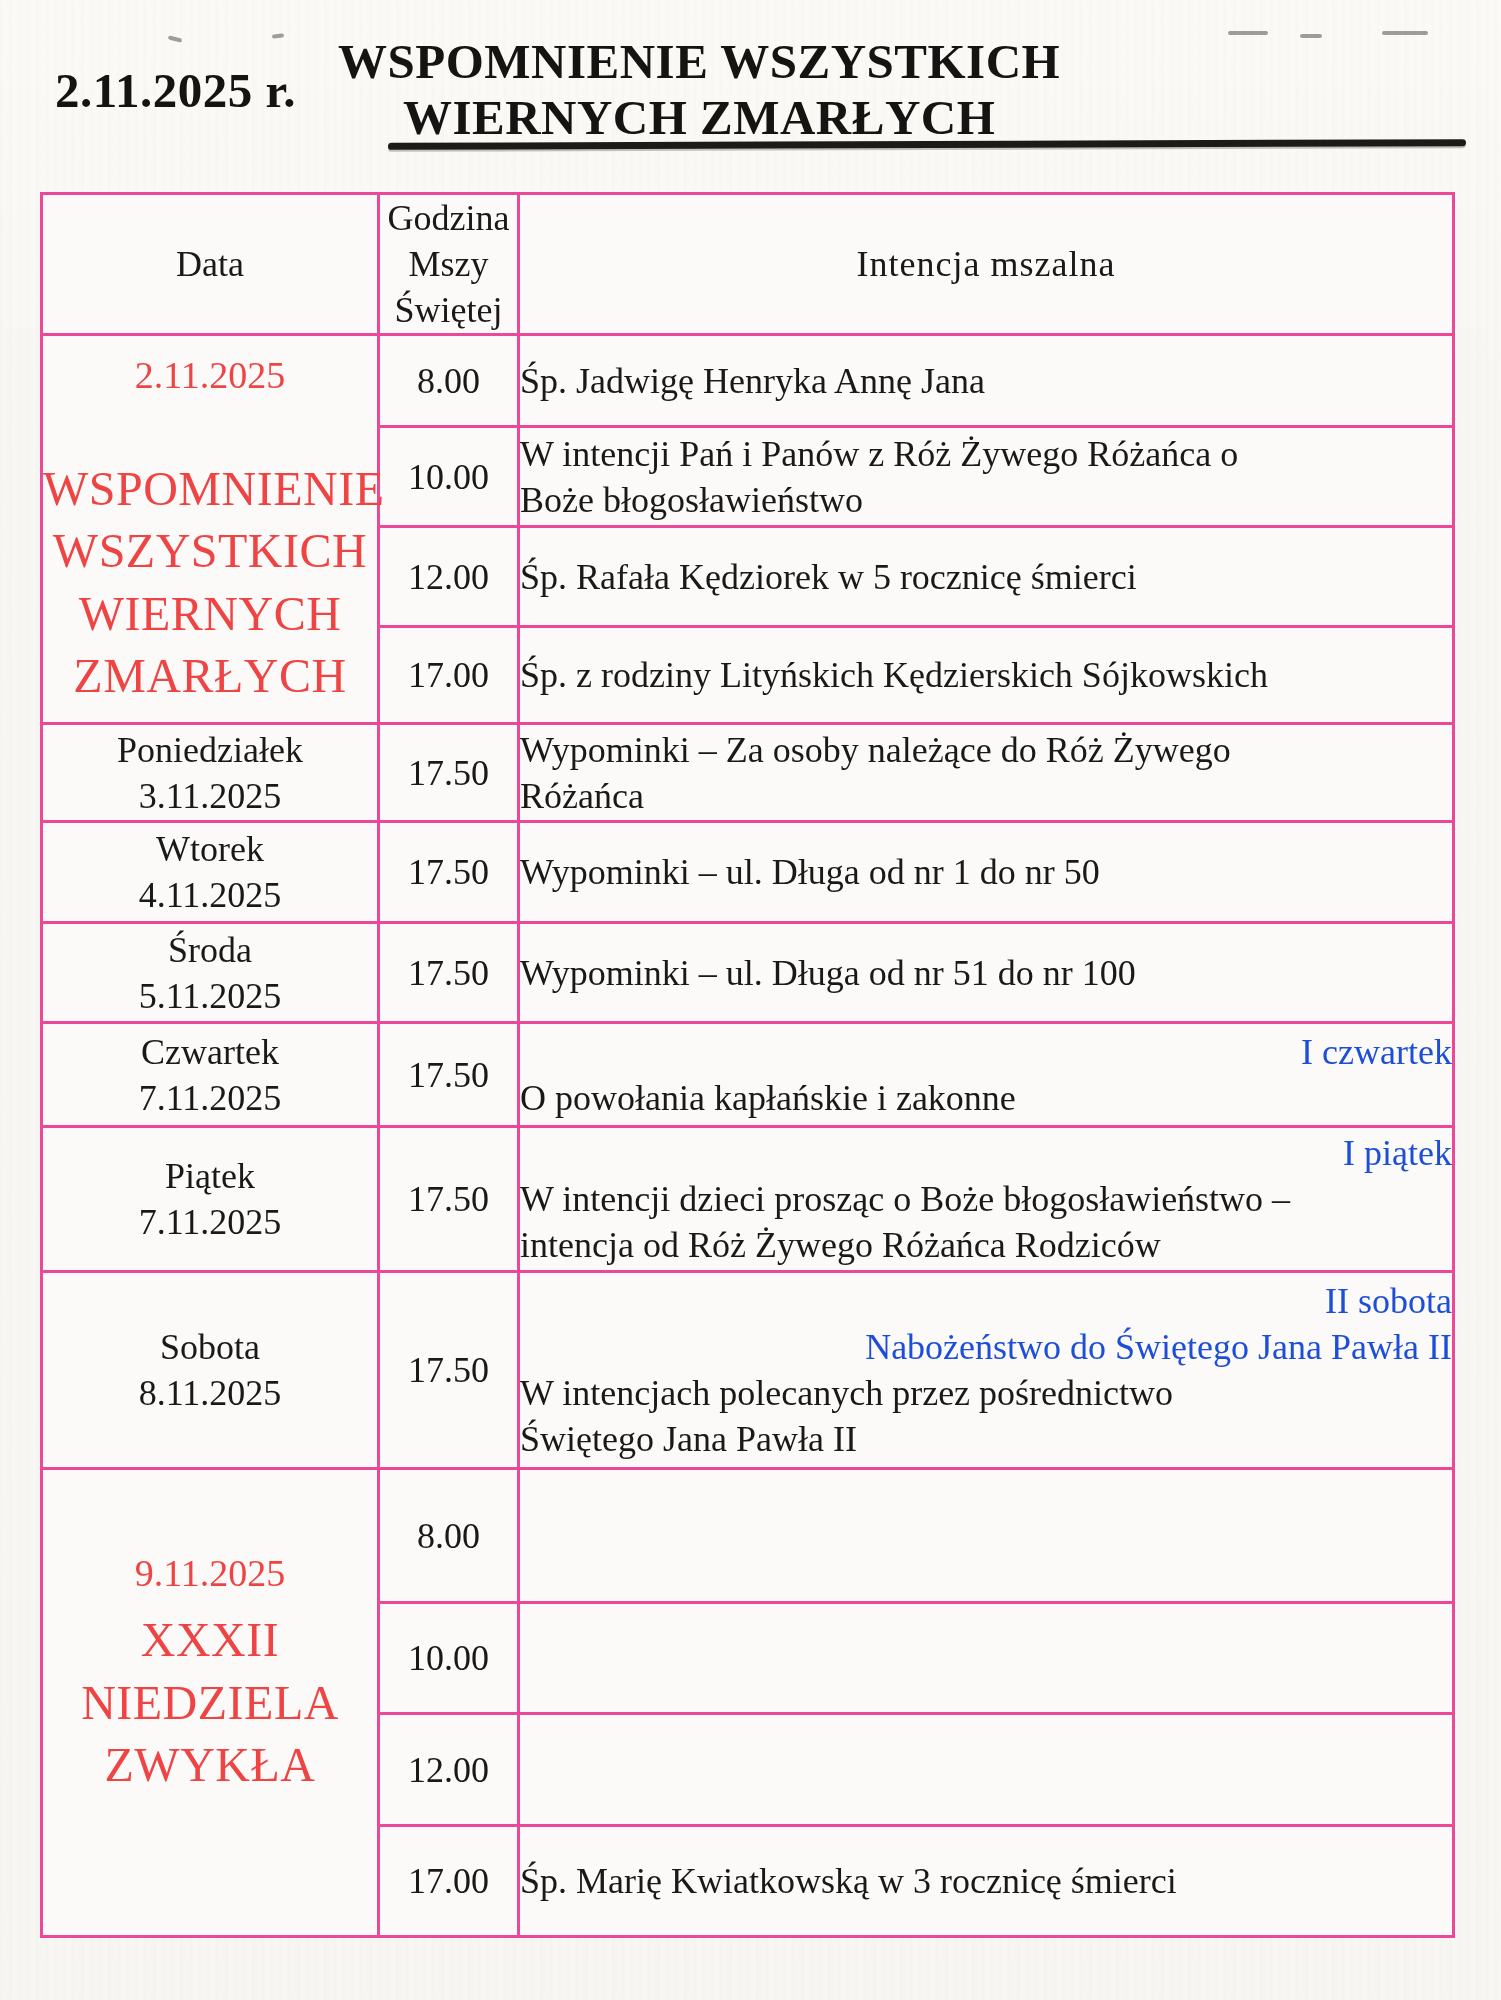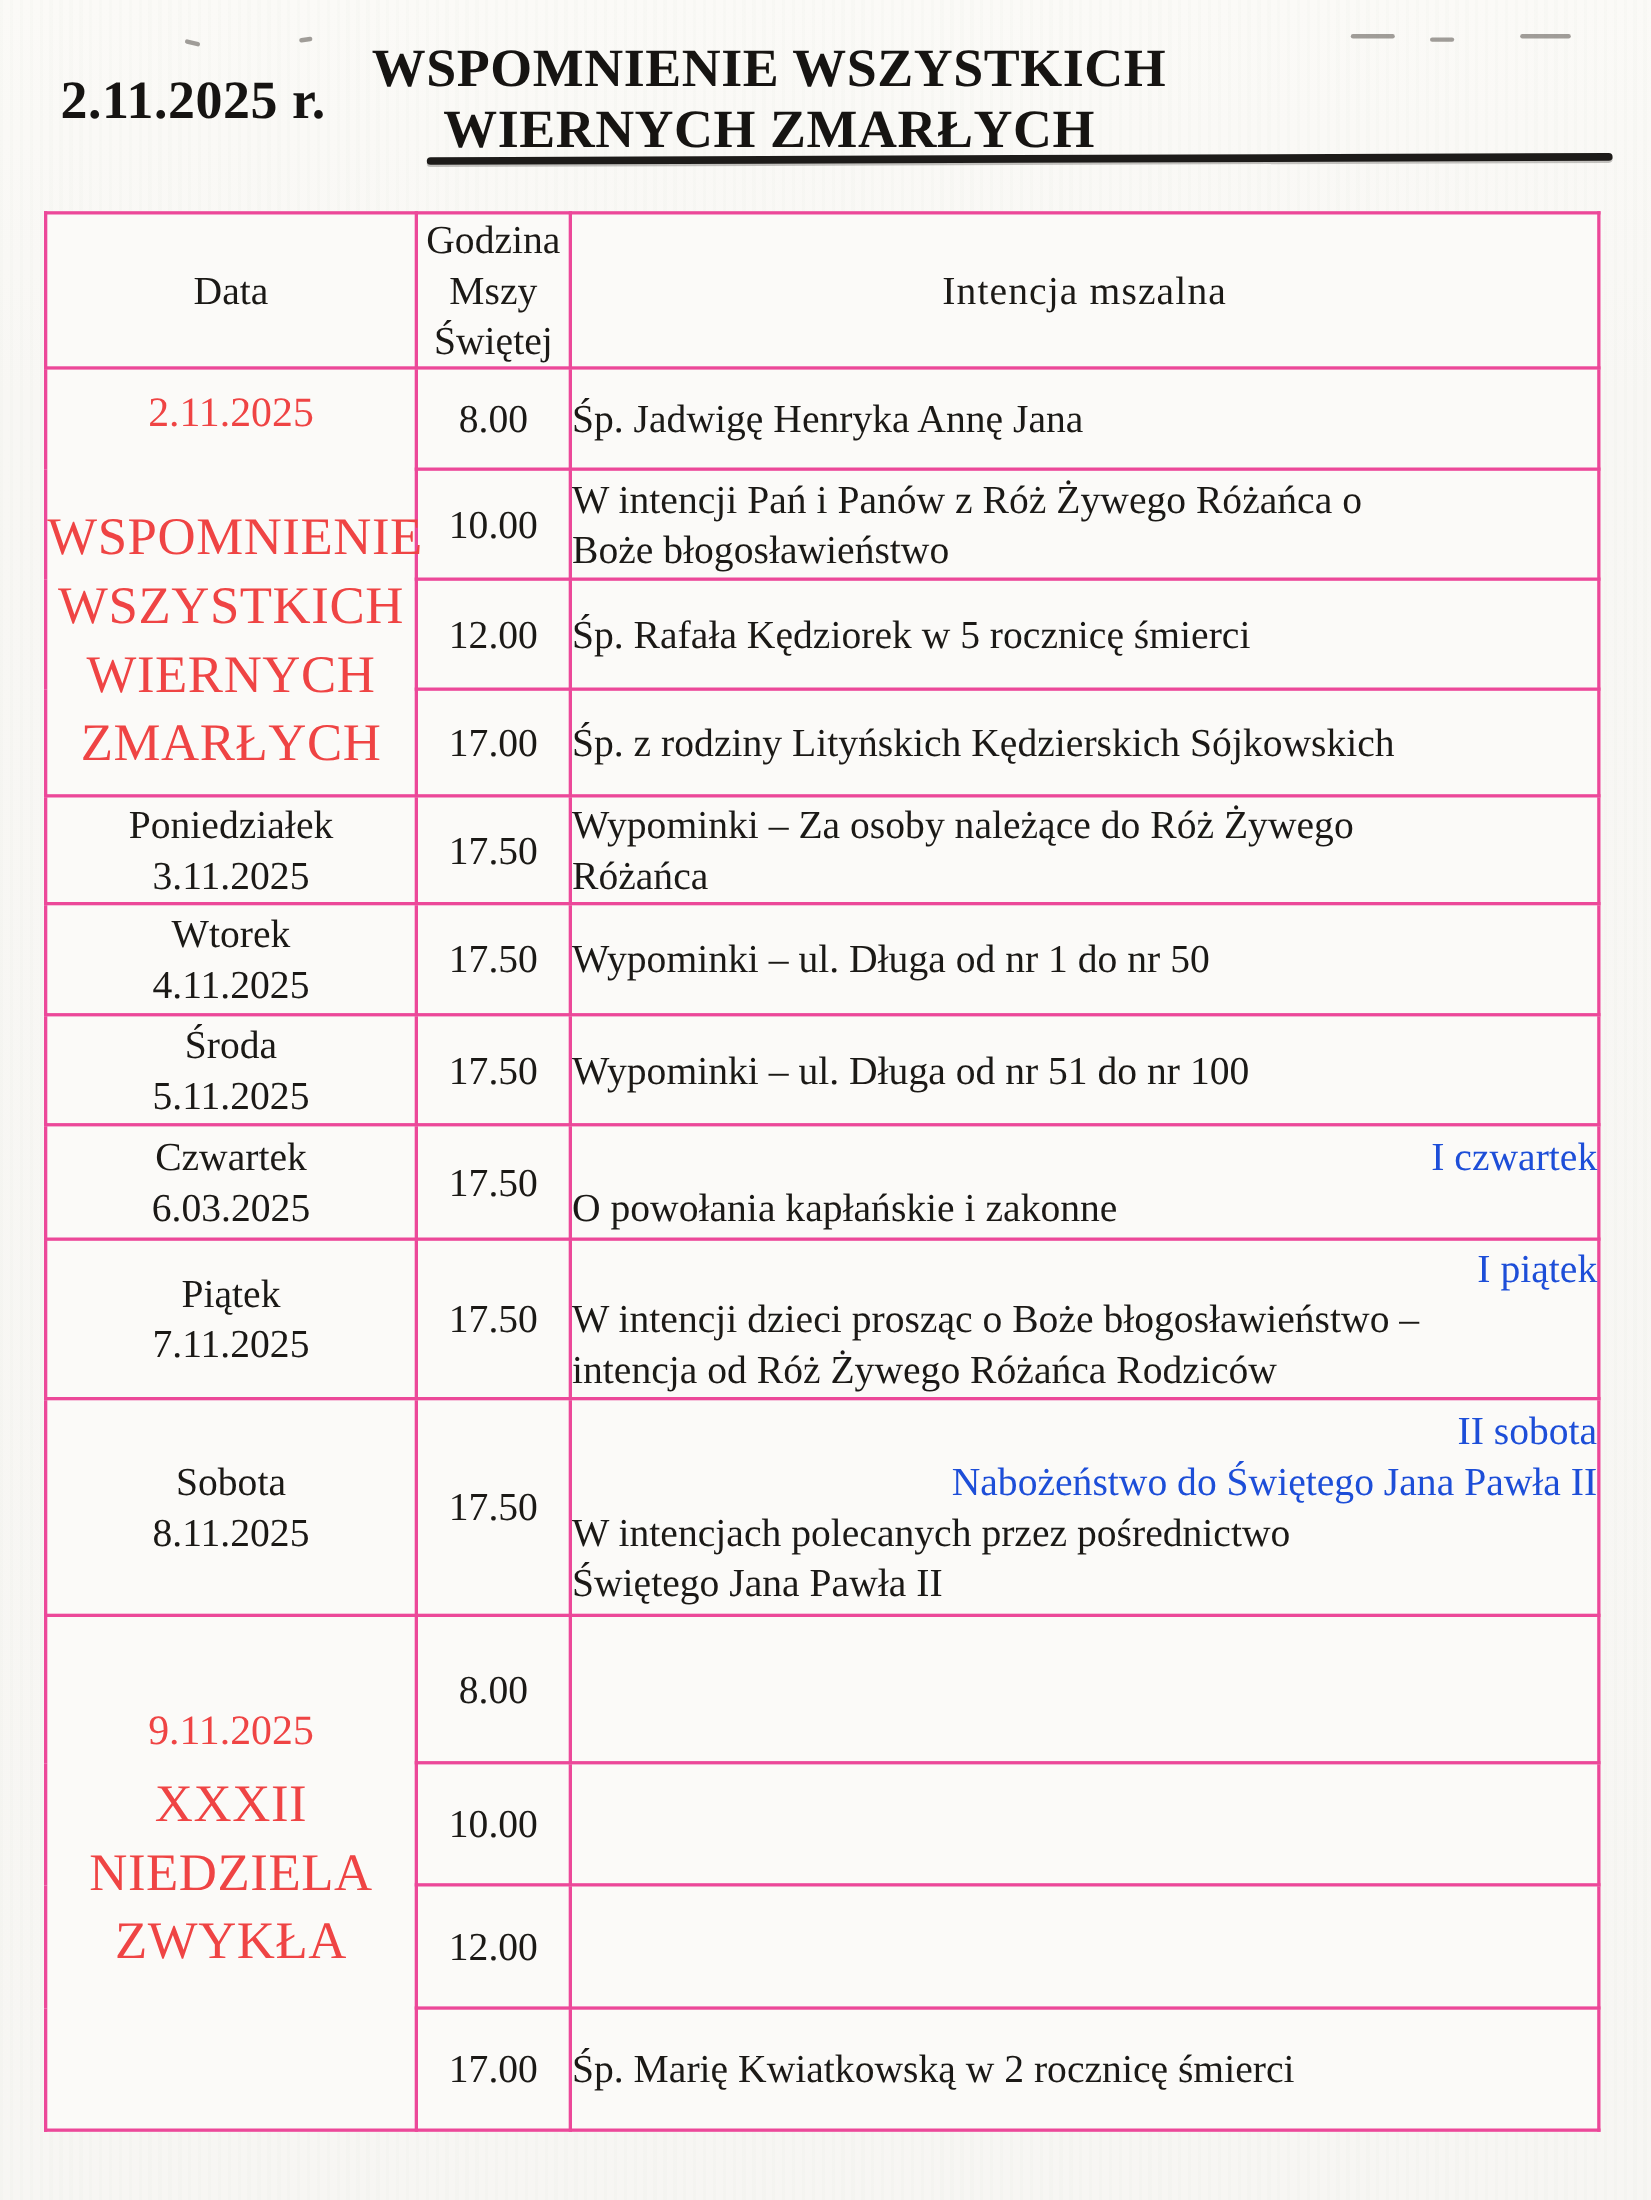--- a/index.html
+++ b/index.html
@@ -158,21 +158,21 @@
       <tr class="r7">
         <td class="day-cell">Środa
 5.11.2025</td>
         <td class="time-cell">17.50</td>
         <td class="int-cell">
           <span class="black-line">Wypominki – ul. Długa od nr 51 do nr 100</span>
         </td>
       </tr>
       <tr class="r8">
         <td class="day-cell">Czwartek
-6.03.2025</td>
+7.11.2025</td>
         <td class="time-cell">17.50</td>
         <td class="int-cell">
           <span class="red-line">I czwartek</span>
           <span class="black-line">O powołania kapłańskie i zakonne</span>
         </td>
       </tr>
       <tr class="r9">
         <td class="day-cell">Piątek
 7.11.2025</td>
         <td class="time-cell">17.50</td>
@@ -208,18 +208,18 @@
         <td class="time-cell">10.00</td>
         <td class="int-cell"></td>
       </tr>
       <tr class="r13">
         <td class="time-cell">12.00</td>
         <td class="int-cell"></td>
       </tr>
       <tr class="r14">
         <td class="time-cell">17.00</td>
         <td class="int-cell">
-          <span class="black-line">Śp. Marię Kwiatkowską w 2 rocznicę śmierci</span>
+          <span class="black-line">Śp. Marię Kwiatkowską w 3 rocznicę śmierci</span>
         </td>
       </tr>
     </tbody>
   </table>
 </div>
 
 </body></html>

